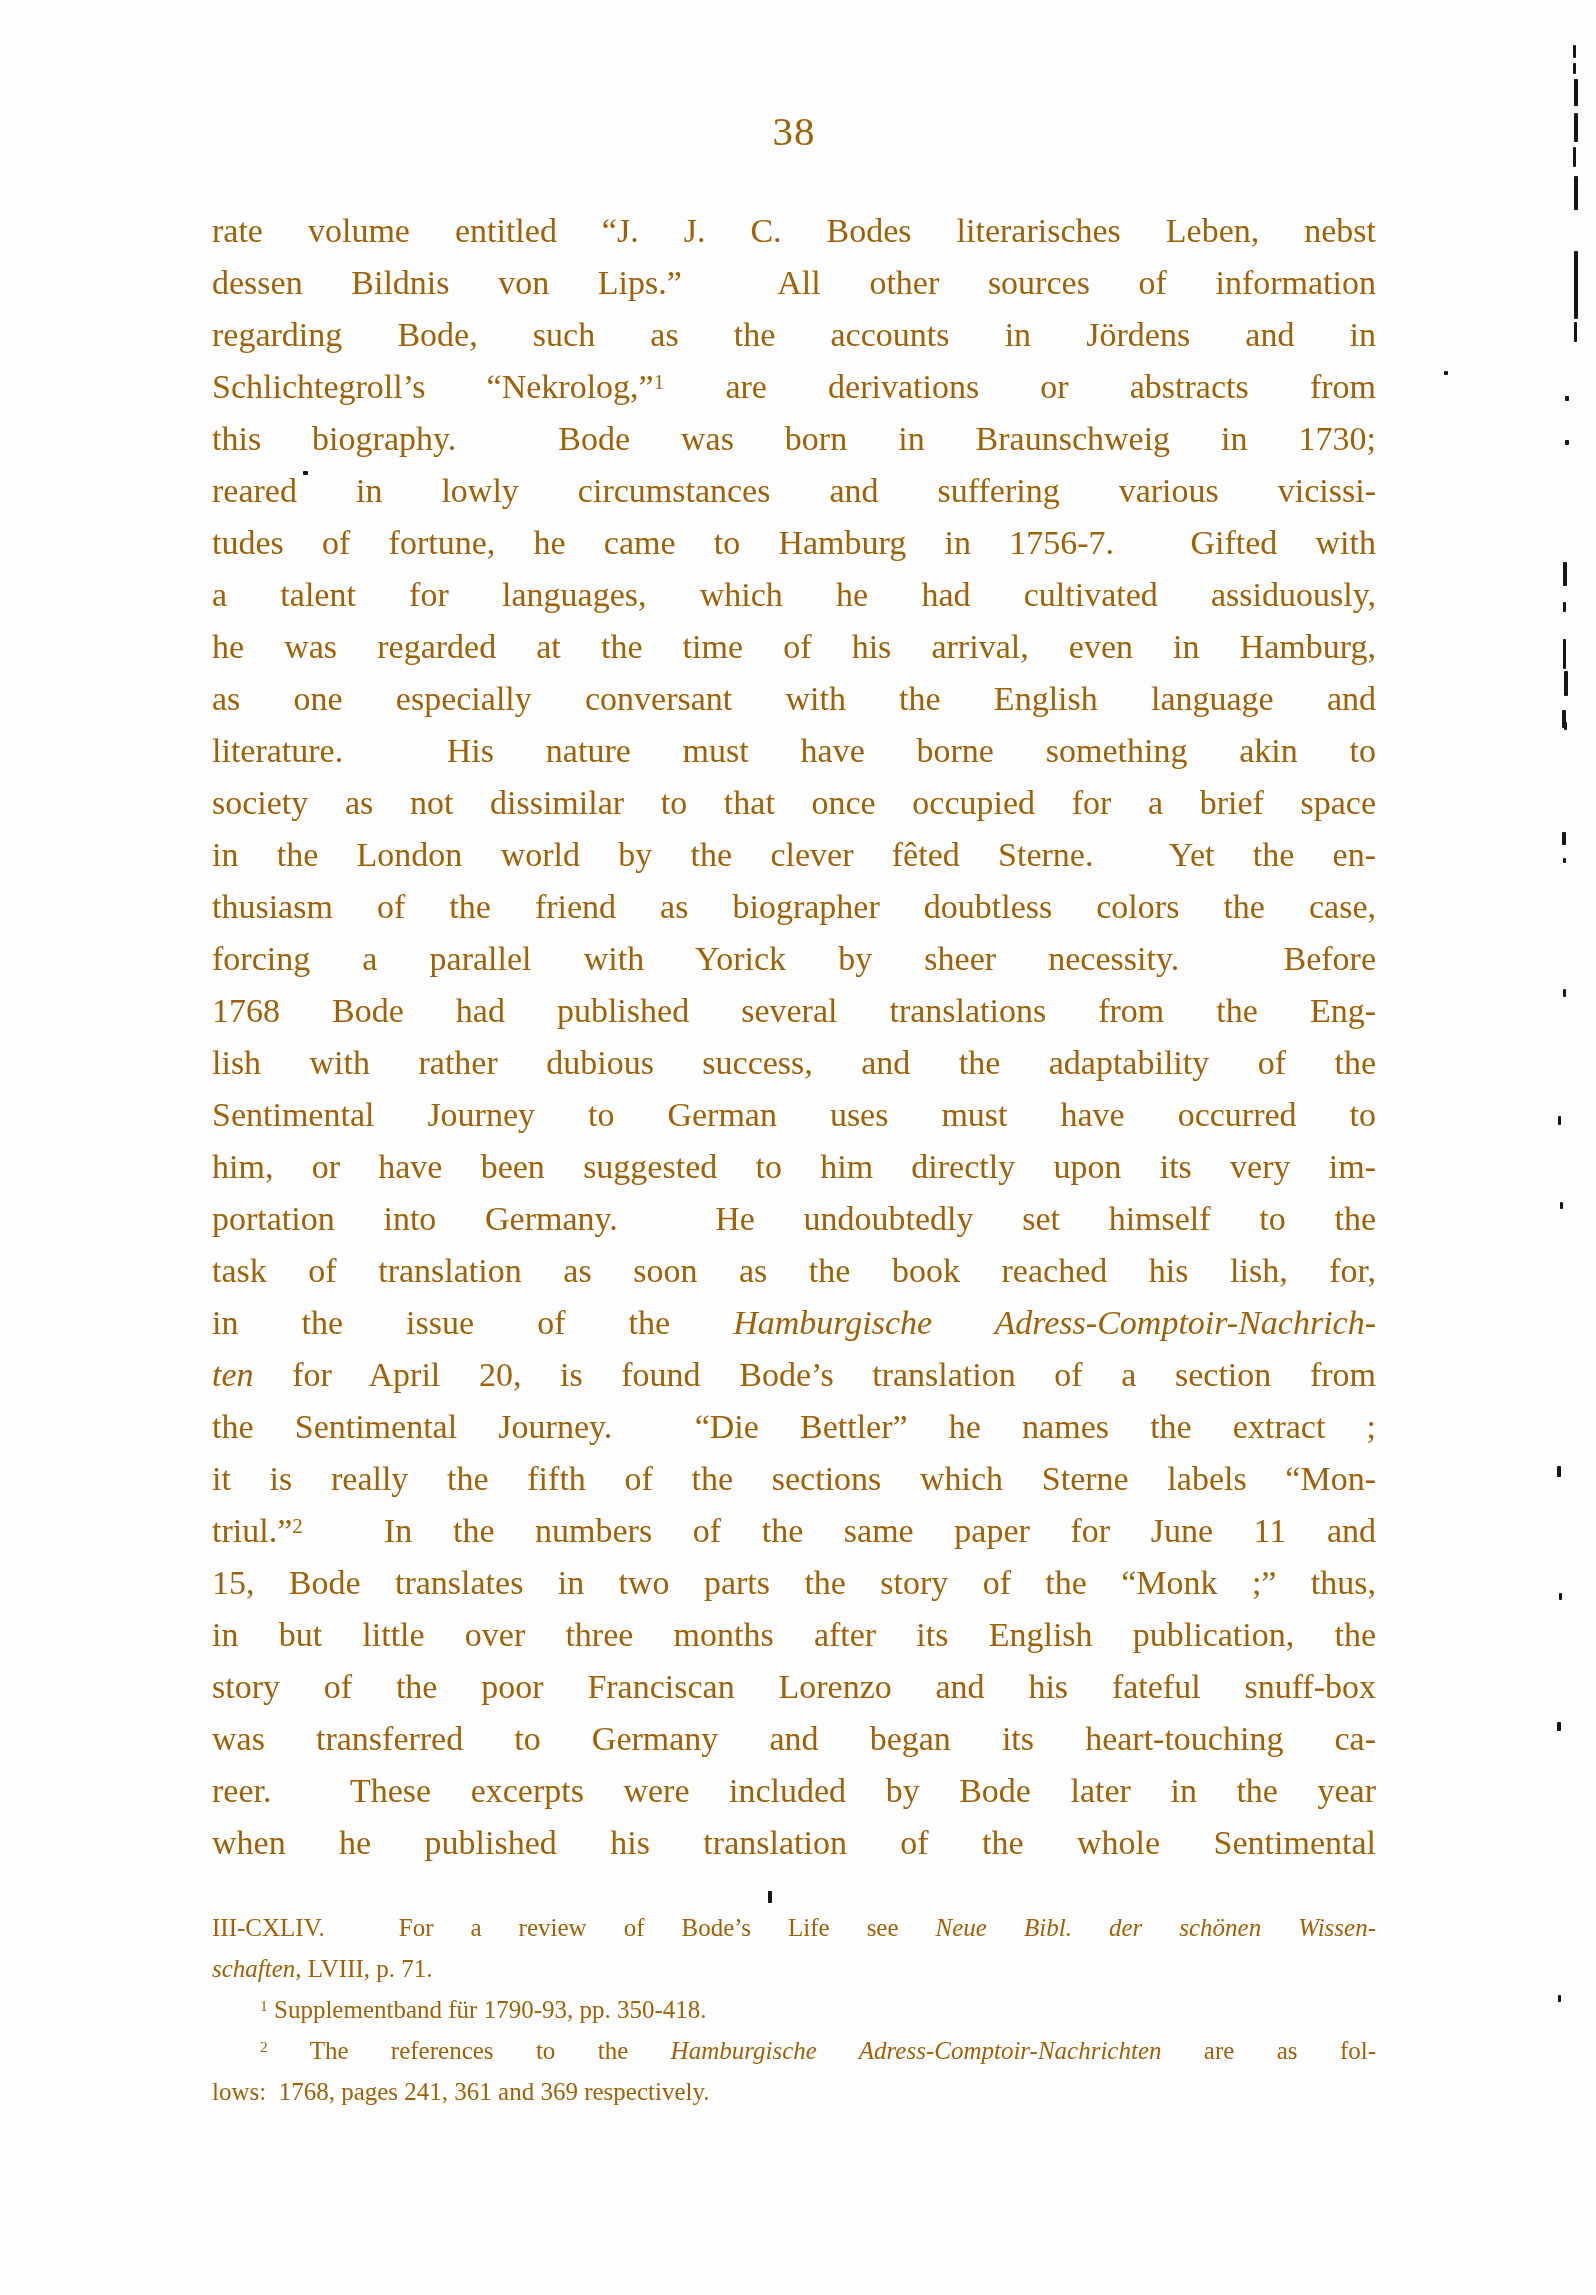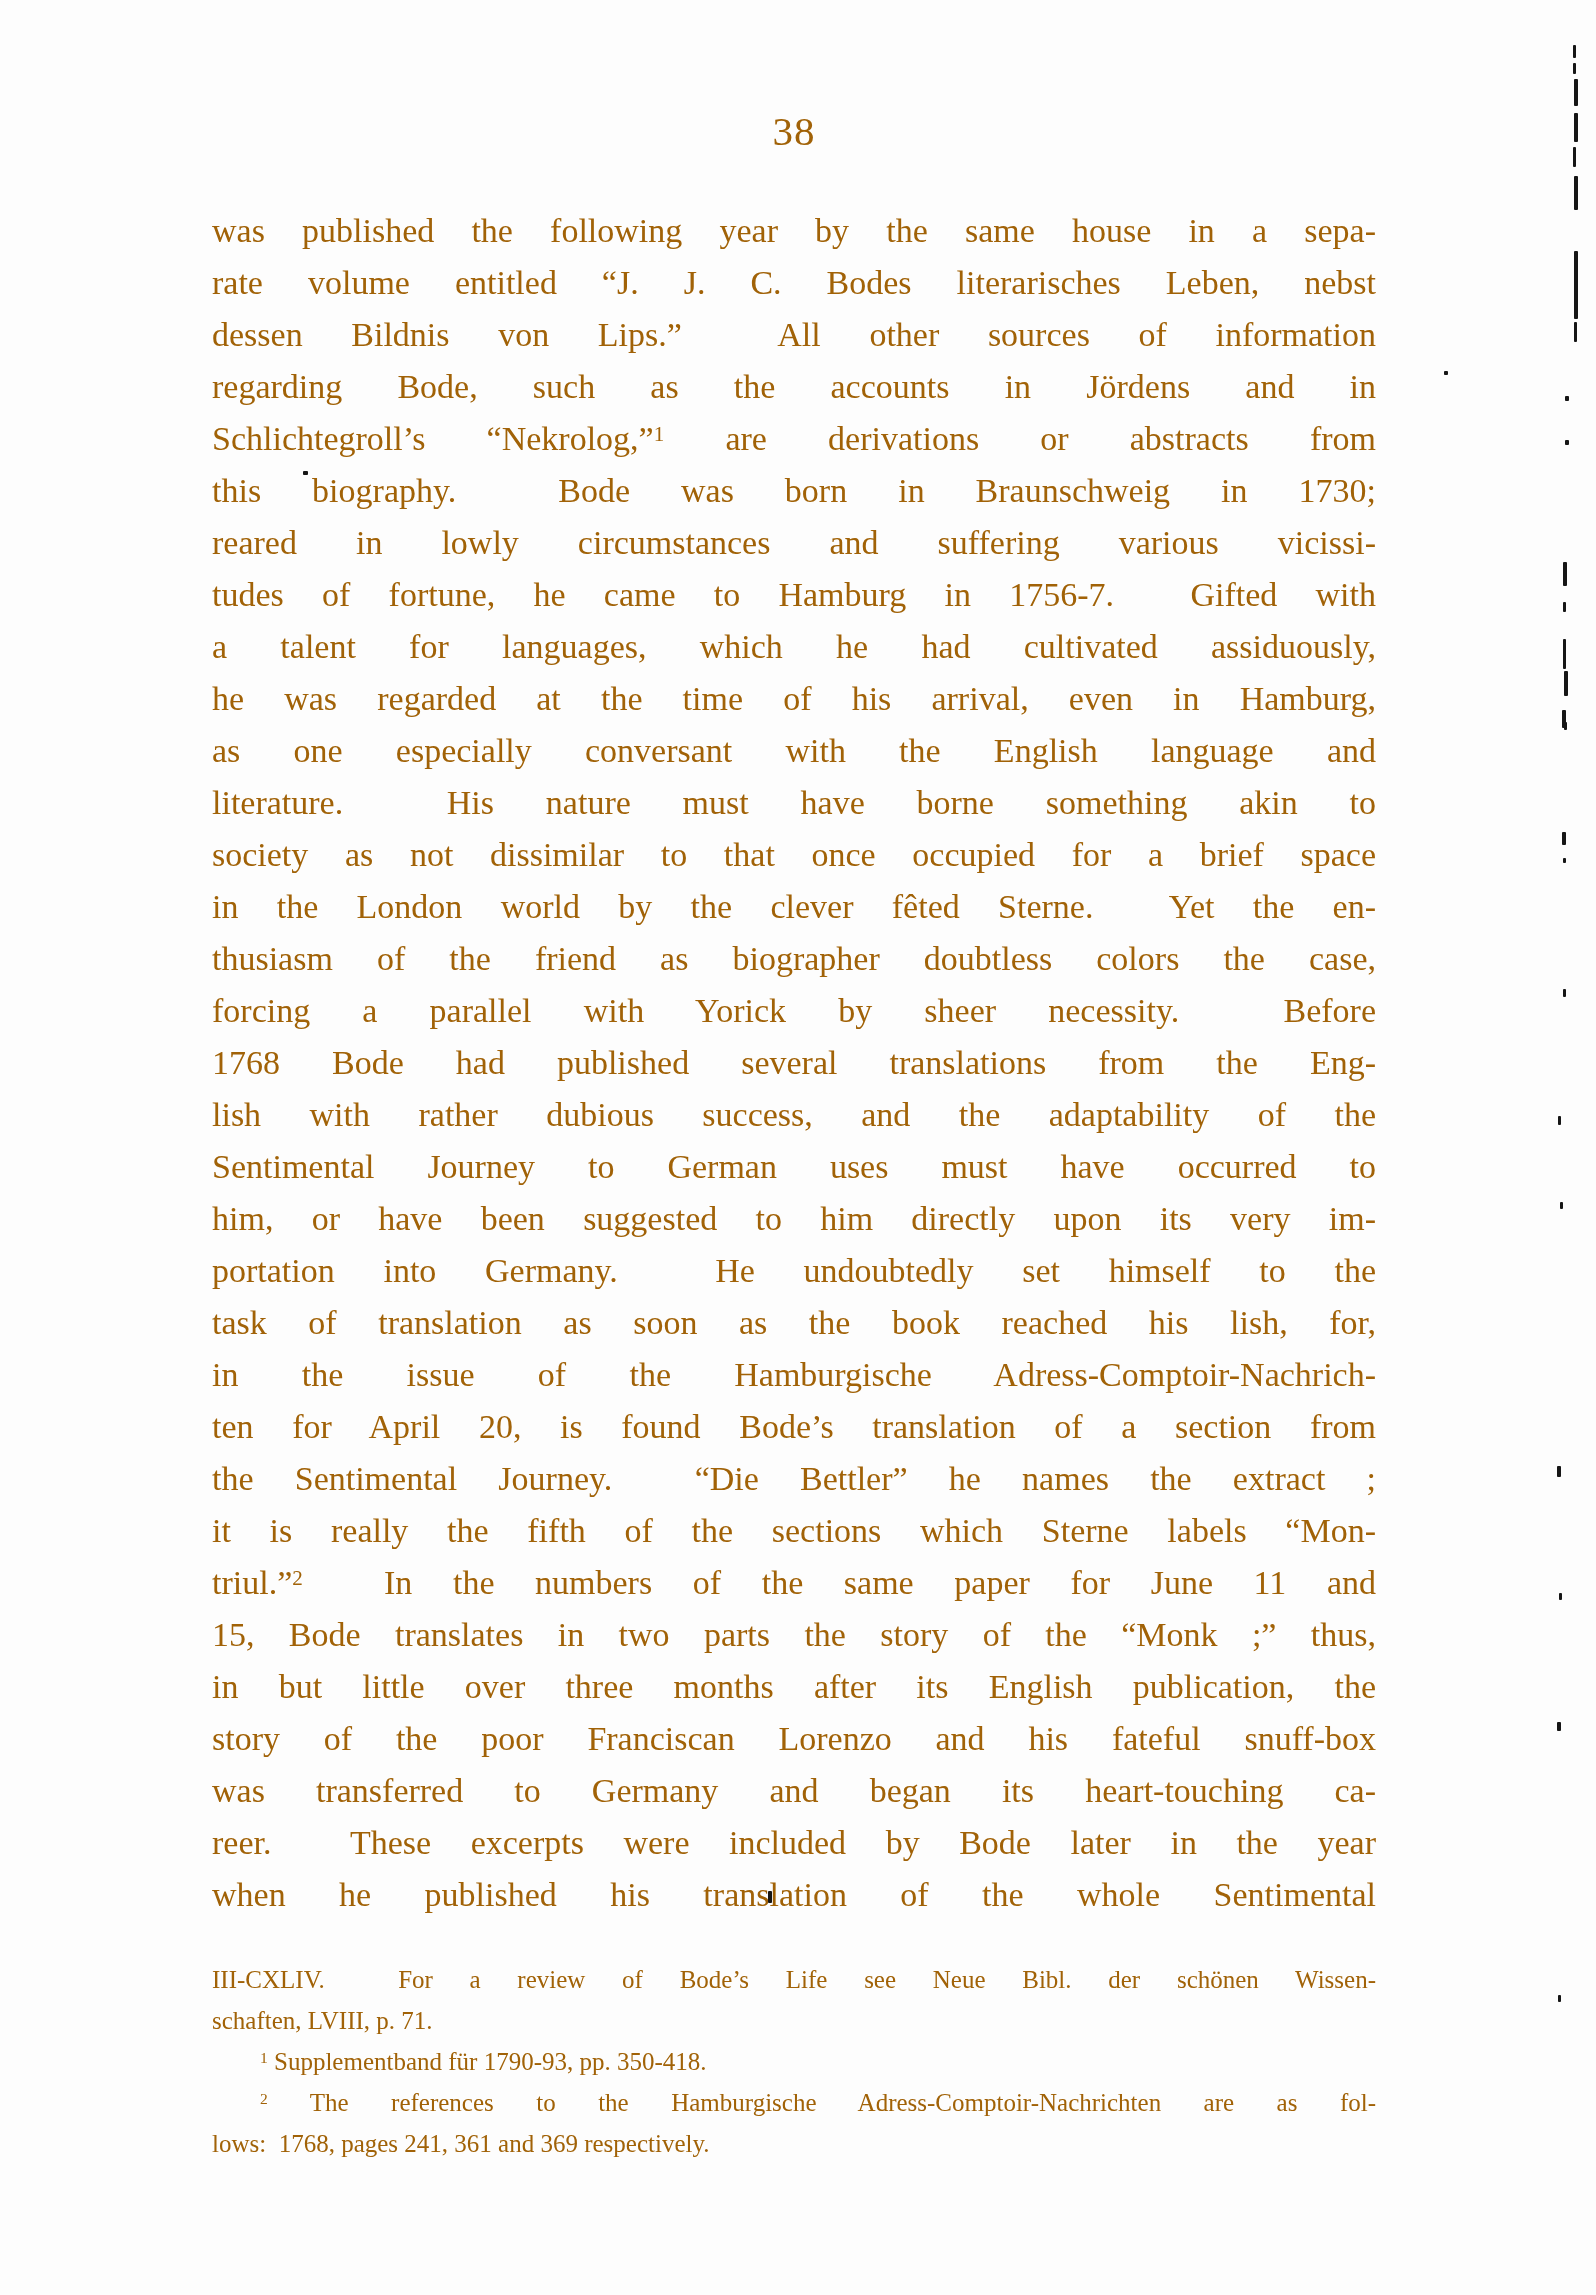--- a/index.html
+++ b/index.html
@@ -36,21 +36,21 @@
     text-align:left;
     text-align-last:left;
   }
   .line.ind { text-indent:48px; }
   .footnotes { margin-top:38px; }
   .footnotes .line {
     font-size:25px;
     line-height:41px;
     white-space:pre-wrap;
   }
-  .it { }
+  .it { font-style:italic; }
   sup {
     font-size:62%;
     line-height:0;
     vertical-align:baseline;
     position:relative;
     top:-0.45em;
   }
   .mark {
     position:absolute;
     background:#161616;
@@ -58,21 +58,20 @@
   }
 </style>
 </head>
 <body>
 
 <div class="page">
   <div class="content">
     <div class="folio">38</div>
 
     <div class="body-text">
-        <div class="line just"><span>was published the following year by the same house in a sepa-</span></div>
         <div class="line just"><span>rate volume entitled “J. J. C. Bodes literarisches Leben, nebst</span></div>
         <div class="line just"><span>dessen Bildnis von Lips.”  All other sources of information</span></div>
         <div class="line just"><span>regarding Bode, such as the accounts in Jördens and in</span></div>
         <div class="line just"><span>Schlichtegroll’s “Nekrolog,”</span><sup>1</sup><span> are derivations or abstracts from</span></div>
         <div class="line just"><span>this biography.  Bode was born in Braunschweig in 1730;</span></div>
         <div class="line just"><span>reared in lowly circumstances and suffering various vicissi-</span></div>
         <div class="line just"><span>tudes of fortune, he came to Hamburg in 1756-7.  Gifted with</span></div>
         <div class="line just"><span>a talent for languages, which he had cultivated assiduously,</span></div>
         <div class="line just"><span>he was regarded at the time of his arrival, even in Hamburg,</span></div>
         <div class="line just"><span>as one especially conversant with the English language and</span></div>

